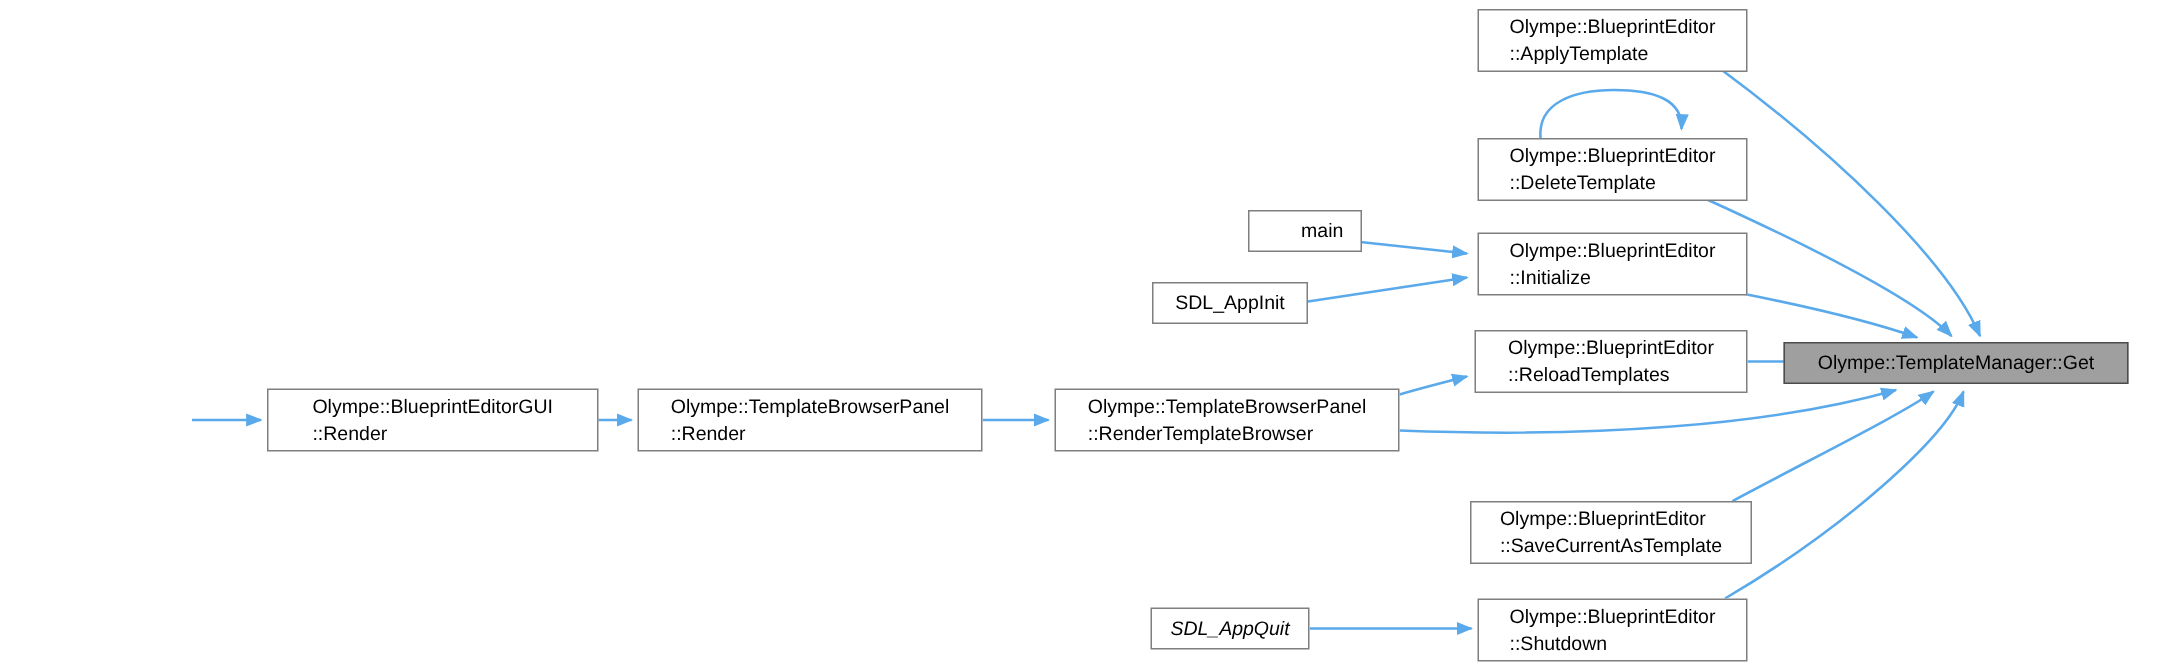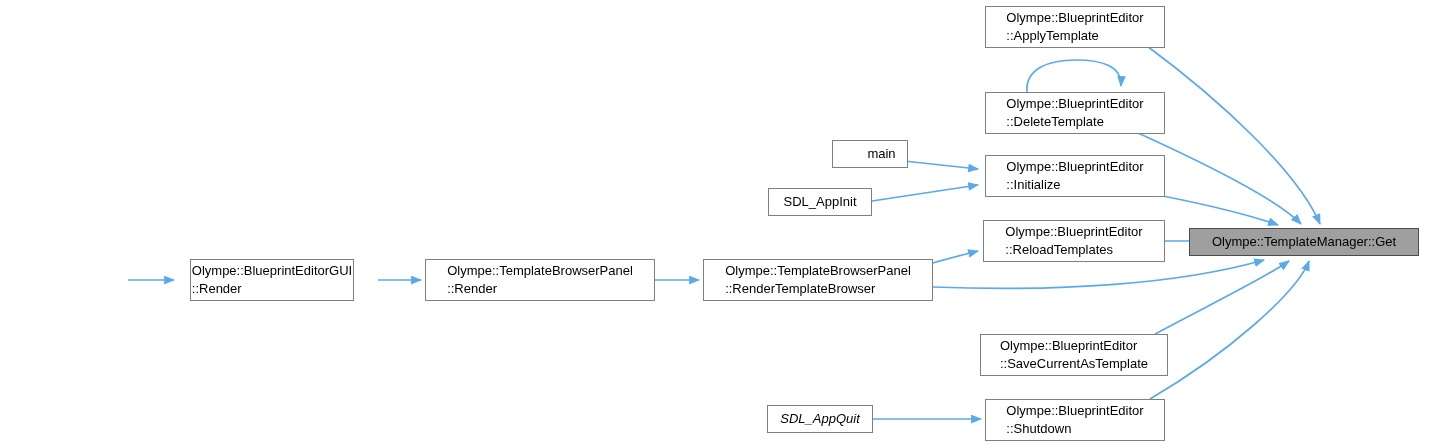--- a/index.html
+++ b/index.html
@@ -51,21 +51,21 @@
       <path d="M1138,133 C1215,168 1280,202 1301,224" marker-end="url(#arrow)"></path>
       <path d="M1163,196 C1228,209 1258,218 1278,225" marker-end="url(#arrow)"></path>
       <path d="M1165,241 L1210,241" marker-end="url(#arrow)"></path>
       <path d="M1155,334 C1215,302 1268,276 1289,261" marker-end="url(#arrow)"></path>
       <path d="M873,419 L981,419" marker-end="url(#arrow)"></path>
       <path d="M1150,399 C1230,352 1297,292 1309,261" marker-end="url(#arrow)"></path>
     </g>
   </svg>
 
 
-  <div class="node" style="left:190px; top:259px; width:164px; height:42px;">Olympe::BlueprintEditorGUI
+  <div class="node" style="left:178px; top:259px; width:221px; height:42px;">Olympe::BlueprintEditorGUI
 ::Render</div>
 
   <div class="node" style="left:425px; top:259px; width:230px; height:42px;">Olympe::TemplateBrowserPanel
 ::Render</div>
 
   <div class="node" style="left:703px; top:259px; width:230px; height:42px;">Olympe::TemplateBrowserPanel
 ::RenderTemplateBrowser</div>
 
   <div class="node" style="left:832px; top:140px; width:76px; height:28px;padding-left:23px;">main</div>
 

